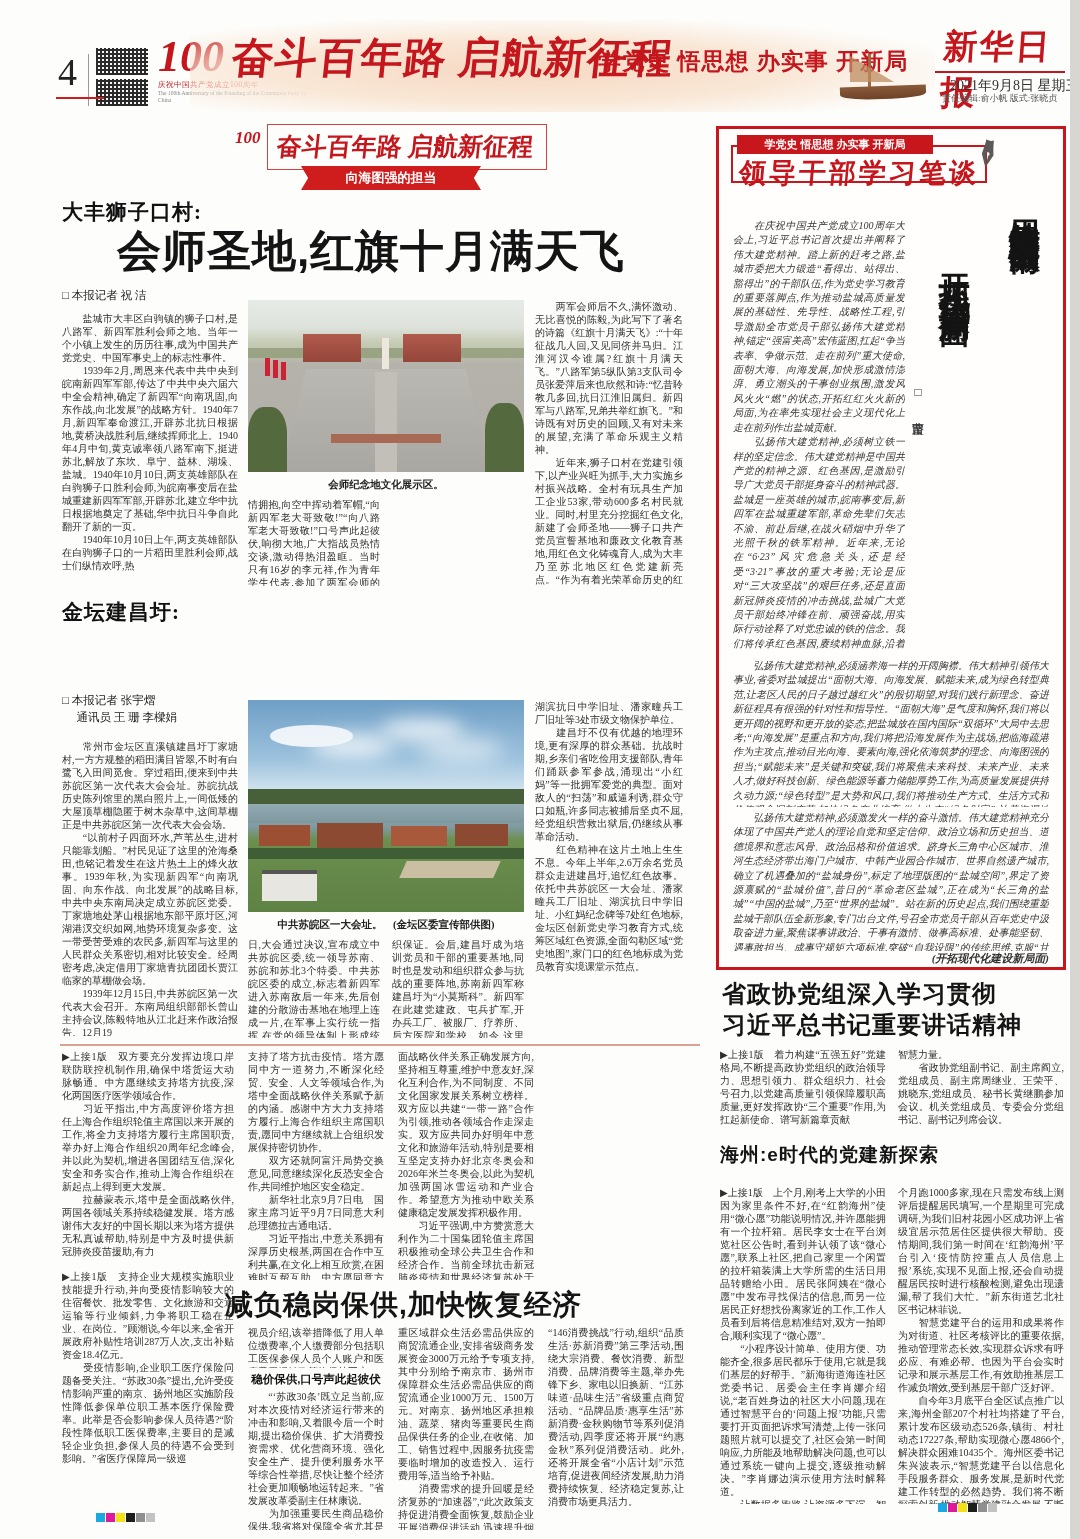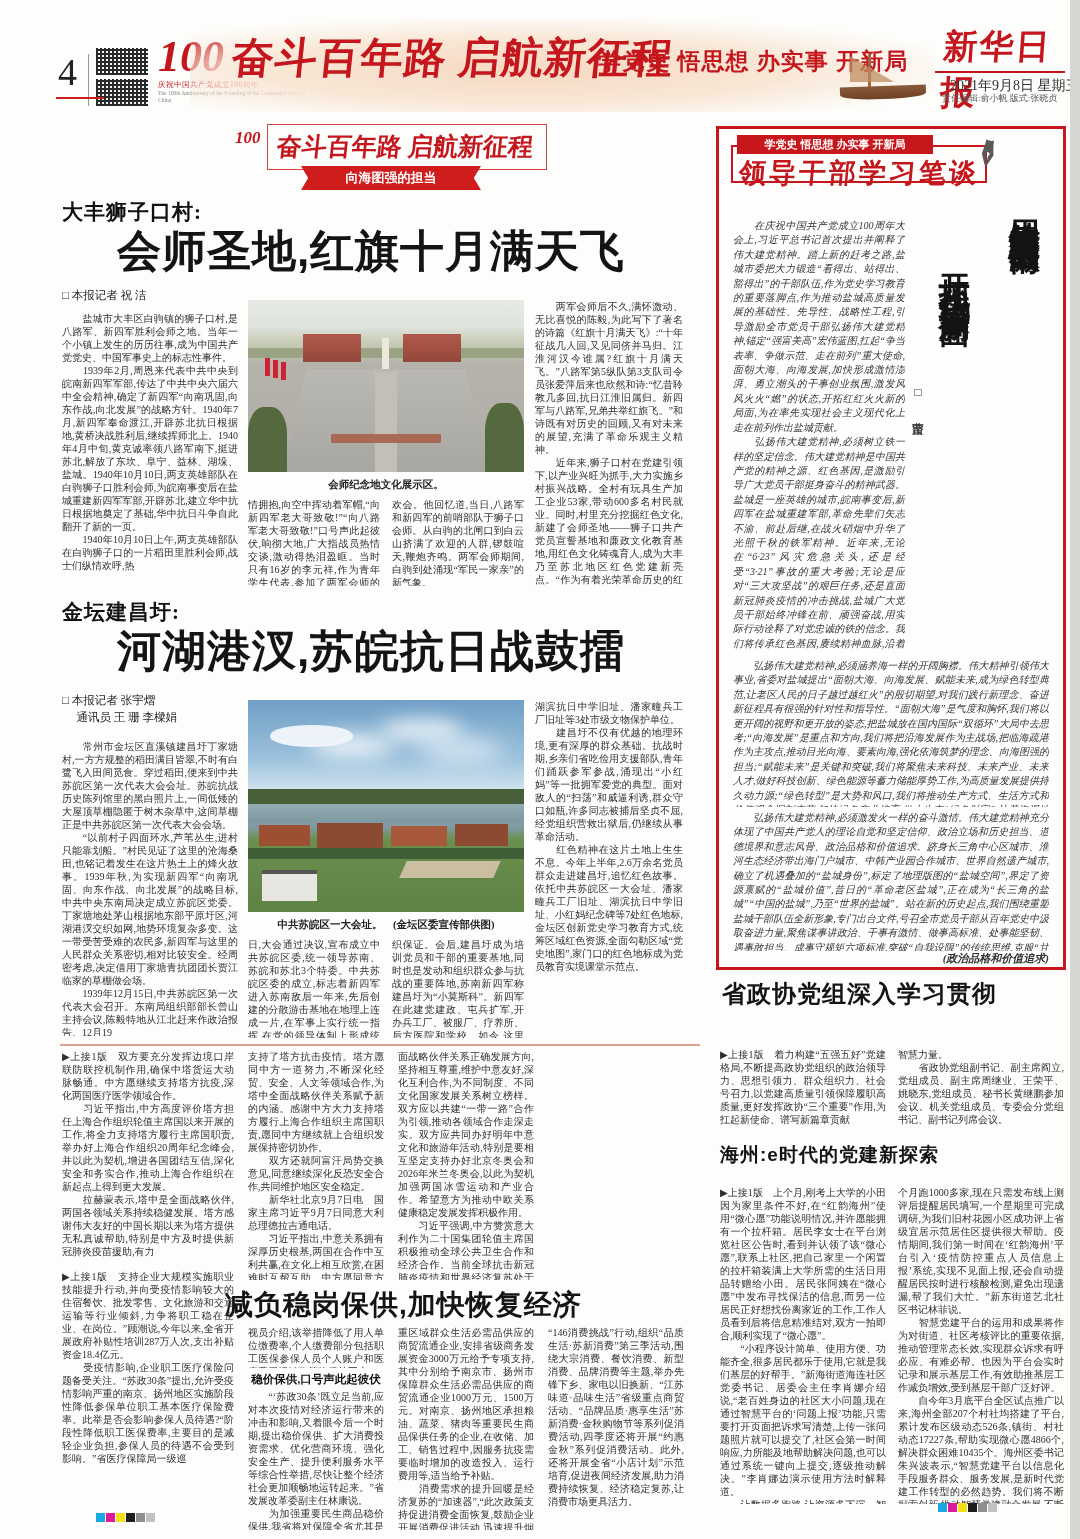--- a/index.html
+++ b/index.html
@@ -84,26 +84,24 @@
     <div class="abs" style="left:12%;top:40%;width:76%;height:60%;background:linear-gradient(#bab8b2,#a9a7a1);clip-path:polygon(12% 0,88% 0,100% 100%,0 100%);"></div>
     <div class="abs" style="left:46%;top:42%;width:8%;height:58%;background:#c2bfb8;"></div>
     <div class="abs" style="left:30%;top:78%;width:40%;height:5%;background:#a86a55;"></div>
     <div class="abs" style="left:0;top:62%;width:14%;height:38%;background:#55693f;border-radius:40% 40% 0 0;"></div>
     <div class="abs" style="left:86%;top:60%;width:14%;height:40%;background:#55693f;border-radius:40% 40% 0 0;"></div>
     <div class="abs" style="left:6%;top:34%;width:2%;height:10%;background:#c23;box-shadow:8px 2px 0 #c23,16px 4px 0 #c23;"></div>
   </div>
   <div class="abs caption" style="left:248px;top:478px;width:276px;">会师纪念地文化展示区。</div>
 
   <div class="abs body-col" style="left:248px;top:498px;width:132px;height:88px;">情拥抱,向空中挥动着军帽,“向新四军老大哥致敬!”“向八路军老大哥致敬!”口号声此起彼伏,响彻大地,广大指战员热情交谈,激动得热泪盈眶。当时只有16岁的李元祥,作为青年学生代表,参加了两军会师的联</div>
-  <div class="abs body-col" style="left:392px;top:498px;width:132px;height:88px;">欢会。他回忆道,当日,八路军和新四军的前哨部队于狮子口会师。从白驹的北闸口到白云山挤满了欢迎的人群,锣鼓喧天,鞭炮齐鸣。两军会师期间,白驹到处涌现“军民一家亲”的新气象。</div>
   <div class="abs body-col" style="left:535px;top:300px;width:148px;height:286px;">　　两军会师后不久,满怀激动、无比喜悦的陈毅,为此写下了著名的诗篇《红旗十月满天飞》:“十年征战几人回,又见同侪并马归。江淮河汉今谁属?红旗十月满天飞。”八路军第5纵队第3支队司令员张爱萍后来也欣然和诗:“忆昔聆教几多回,抗日江淮旧属归。新四军与八路军,兄弟共举红旗飞。”和诗既有对历史的回顾,又有对未来的展望,充满了革命乐观主义精神。
 　　近年来,狮子口村在党建引领下,以产业兴旺为抓手,大力实施乡村振兴战略。全村有玩具生产加工企业53家,带动600多名村民就业。同时,村里充分挖掘红色文化,新建了会师圣地——狮子口共产党员宣誓基地和廉政文化教育基地,用红色文化铸魂育人,成为大丰乃至苏北地区红色党建新亮点。“作为有着光荣革命历史的红色乡村,就是要传承好红色基因和革命传统,奋力谱写富民兴村的美丽画卷。”狮子口村党总支书记曹跃说。</div>
 
   <div class="abs kicker" style="left:62px;top:598px;">金坛建昌圩:</div>
-  <div class="abs hl" style="left:60px;top:622px;width:622px;text-align:center;font-size:44px;letter-spacing:1px;white-space:nowrap;">河湖港汊,苏皖抗日战鼓擂</div>
   <div class="abs byline" style="left:62px;top:692px;line-height:17px;">□ 本报记者 张宇熠
 　 通讯员 王 珊 李樑娟</div>
 
   <div class="abs body-col" style="left:62px;top:740px;width:176px;height:296px;">　　常州市金坛区直溪镇建昌圩丁家塘村,一方方规整的稻田满目皆翠,不时有白鹭飞入田间觅食。穿过稻田,便来到中共苏皖区第一次代表大会会址。苏皖抗战历史陈列馆里的黑白照片上,一间低矮的大屋顶草棚隐匿于树木杂草中,这间草棚正是中共苏皖区第一次代表大会会场。
 　　“以前村子四面环水,芦苇丛生,进村只能靠划船。”村民见证了这里的沧海桑田,也铭记着发生在这片热土上的烽火故事。1939年秋,为实现新四军“向南巩固、向东作战、向北发展”的战略目标,中共中央东南局决定成立苏皖区党委。丁家塘地处茅山根据地东部平原圩区,河湖港汊交织如网,地势环境复杂多变。这一带受苦受难的农民多,新四军与这里的人民群众关系密切,相对比较安全。经周密考虑,决定借用丁家塘青抗团团长贾江临家的草棚做会场。
 　　1939年12月15日,中共苏皖区第一次代表大会召开。东南局组织部部长曾山主持会议,陈毅特地从江北赶来作政治报告。12月19</div>
 
   <div class="abs photo" style="left:248px;top:700px;width:276px;height:212px;background:linear-gradient(#6f9fc6 0%,#9dc2dd 28%,#cfe2ee 42%,#b9c6bb 46%,#8fa6ad 54%,#7f9aa2 60%,#6b8f4e 66%,#5f8245 100%);">
     <div class="abs" style="left:8%;top:12%;width:30%;height:10%;background:#fff;border-radius:50%;opacity:.85;box-shadow:40px 10px 20px #fff,110px -6px 18px rgba(255,255,255,.9),150px 14px 22px rgba(255,255,255,.8);"></div>
     <div class="abs" style="left:0;top:42%;width:100%;height:7%;background:#47603a;"></div>
@@ -136,24 +134,25 @@
 
     <div class="abs body-col kai" style="left:14px;top:74px;width:172px;height:430px;font-size:10px;line-height:14.4px;">　　在庆祝中国共产党成立100周年大会上,习近平总书记首次提出并阐释了伟大建党精神。踏上新的赶考之路,盐城市委把大力锻造“看得出、站得出、豁得出”的干部队伍,作为党史学习教育的重要落脚点,作为推动盐城高质量发展的基础性、先导性、战略性工程,引导激励全市党员干部弘扬伟大建党精神,锚定“强富美高”宏伟蓝图,扛起“争当表率、争做示范、走在前列”重大使命,面朝大海、向海发展,加快形成激情澎湃、勇立潮头的干事创业氛围,激发风风火火“燃”的状态,开拓红红火火新的局面,为在率先实现社会主义现代化上走在前列作出盐城贡献。
 　　弘扬伟大建党精神,必须树立铁一样的坚定信念。伟大建党精神是中国共产党的精神之源、红色基因,是激励引导广大党员干部挺身奋斗的精神武器。盐城是一座英雄的城市,皖南事变后,新四军在盐城重建军部,革命先辈们矢志不渝、前赴后继,在战火硝烟中升华了光照千秋的铁军精神。近年来,无论在“6·23”风灾危急关头,还是经受“3·21”事故的重大考验;无论是应对“三大攻坚战”的艰巨任务,还是直面新冠肺炎疫情的冲击挑战,盐城广大党员干部始终冲锋在前、顽强奋战,用实际行动诠释了对党忠诚的铁的信念。我们将传承红色基因,赓续精神血脉,沿着革命先辈开辟的道路坚定前行,在新的赶考路上交出优异答卷。</div>
 
     <div class="abs vtext hl" style="left:284px;top:66px;height:442px;font-size:31px;letter-spacing:2px;">用铁的信念海的胸襟火的激情</div>
     <div class="abs vtext hl" style="left:214px;top:120px;height:390px;font-size:31px;letter-spacing:5px;">开拓现代化建设新局面</div>
     <div class="abs vtext" style="left:190px;top:256px;height:100px;font-size:12px;color:#333;">□ 曹路宝</div>
 
     <div class="abs body-col kai" style="left:14px;top:514px;width:316px;height:148px;font-size:10px;line-height:14.4px;">　　弘扬伟大建党精神,必须涵养海一样的开阔胸襟。伟大精神引领伟大事业,省委对盐城提出“面朝大海、向海发展、赋能未来,成为绿色转型典范,让老区人民的日子越过越红火”的殷切期望,对我们践行新理念、奋进新征程具有很强的针对性和指导性。“面朝大海”是气度和胸怀,我们将以更开阔的视野和更开放的姿态,把盐城放在国内国际“双循环”大局中去思考;“向海发展”是重点和方向,我们将把沿海发展作为主战场,把临海疏港作为主攻点,推动目光向海、要素向海,强化依海筑梦的理念、向海图强的担当;“赋能未来”是关键和突破,我们将聚焦未来科技、未来产业、未来人才,做好科技创新、绿色能源等蓄力储能厚势工作,为高质量发展提供持久动力源;“绿色转型”是大势和风口,我们将推动生产方式、生活方式和价值观念深刻变革,加快绿色产业培育,做大生态“绿色财富”,让黄海湿地生态优势转化为发展优势,实现换道超越;“让老区人民的日子越过越红火”是最终目的,我们将始终坚持以人民为中心,扎实开展“我为群众办实事”实践活动,深入推进“两在两同”建新功行动,奋力建设更多新时代的“宋公堤”,成为全国革命老区高质量发展样板。</div>
     <div class="abs body-col kai" style="left:14px;top:666px;width:316px;height:140px;font-size:10px;line-height:14.4px;">　　弘扬伟大建党精神,必须激发火一样的奋斗激情。伟大建党精神充分体现了中国共产党人的理论自觉和坚定信仰、政治立场和历史担当、道德境界和意志风骨、政治品格和价值追求。跻身长三角中心区城市、淮河生态经济带出海门户城市、中韩产业园合作城市、世界自然遗产城市,确立了机遇叠加的“盐城身份”,标定了地理版图的“盐城空间”,界定了资源禀赋的“盐城价值”,昔日的“革命老区盐城”,正在成为“长三角的盐城”“中国的盐城”,乃至“世界的盐城”。站在新的历史起点,我们围绕重塑盐城干部队伍全新形象,专门出台文件,号召全市党员干部从百年党史中汲取奋进力量,聚焦谋事讲政治、干事有激情、做事高标准、处事能坚韧、遇事敢担当、成事守规矩六项标准,突破“自我设限”的传统思维,克服“甘居中游”的平庸心态,在更大的赛场上定目标、树标杆、抢进位,多做没有先例但顺应大势、支撑未来、造福于民的事情,多做开局艰难、但能给子孙后代带来长远优势和持久利益的事情,用今天的奋斗成就明天的荣光,再创一个激情燃烧、干事创业的火红年代,在启航现代化新征程中,奋力描绘更有形态、更多温度、更富质感的“强富美高”新盐城画卷。</div>
-    <div class="abs kai" style="left:80px;top:806px;width:250px;text-align:right;font-size:11px;font-weight:bold;background:#fffefc;">(政治品格和价值追求)</div>
+    <div class="abs kai" style="left:80px;top:806px;width:250px;text-align:right;font-size:11px;font-weight:bold;background:#fffefc;">(开拓现代化建设新局面)</div>
   </div>
 
   <div class="abs hl" style="left:722px;top:978px;font-size:24px;line-height:31px;letter-spacing:1px;">省政协党组深入学习贯彻</div>
+  <div class="abs hl" style="left:722px;top:1009px;font-size:24px;letter-spacing:1px;">习近平总书记重要讲话精神</div>
   <div class="abs body-col" style="left:720px;top:1048px;width:166px;height:92px;">▶上接1版　着力构建“五强五好”党建格局,不断提高政协党组织的政治领导力、思想引领力、群众组织力、社会号召力,以党建高质量引领保障履职高质量,更好发挥政协“三个重要”作用,为扛起新使命、谱写新篇章贡献</div>
   <div class="abs body-col" style="left:898px;top:1048px;width:166px;height:92px;">智慧力量。
 　　省政协党组副书记、副主席阎立,党组成员、副主席周继业、王荣平、姚晓东,党组成员、秘书长黄继鹏参加会议。机关党组成员、专委会分党组书记、副书记列席会议。</div>
 
   <div class="abs hl" style="left:720px;top:1142px;font-size:19px;letter-spacing:1px;white-space:nowrap;">海州:e时代的党建新探索</div>
   <div class="abs body-col" style="left:720px;top:1186px;width:166px;height:318px;">▶上接1版　上个月,刚考上大学的小田因为家里条件不好,在“红韵海州”使用“微心愿”功能说明情况,并许愿能拥有一个拉杆箱。居民李女士在平台浏览社区公告时,看到并认领了该“微心愿”,联系上社区,把自己家里一个闲置的拉杆箱装满上大学所需的生活日用品转赠给小田。居民张阿姨在“微心愿”中发布寻找保洁的信息,而另一位居民正好想找份离家近的工作,工作人员看到后将信息精准结对,双方一拍即合,顺利实现了“微心愿”。
 　　“小程序设计简单、使用方便、功能齐全,很多居民都乐于使用,它就是我们基层的好帮手。”新海街道海连社区党委书记、居委会主任李肖娜介绍说,“老百姓身边的社区大小问题,现在通过智慧平台的‘问题上报’功能,只需要打开页面把诉求写清楚,上传一张问题照片就可以提交了,社区会第一时间响应,力所能及地帮助解决问题,也可以通过系统一键向上提交,逐级推动解决。”李肖娜边演示使用方法时解释道。
 　　让数据多跑路,让资源多下沉。智慧党建平台提升效率的好处,基层干部已纷纷感受到——“以前我们调研测评小区的沥青路,11名工作人员需要用1</div>
   <div class="abs body-col" style="left:898px;top:1186px;width:166px;height:318px;">个月跑1000多家,现在只需发布线上测评后提醒居民填写,一个星期里可完成调研,为我们旧村花园小区成功评上省级宜居示范居住区提供很大帮助。疫情期间,我们第一时间在‘红韵海州’平台引入‘疫情防控重点人员信息上报’系统,实现不见面上报,还会自动提醒居民按时进行核酸检测,避免出现遗漏,帮了我们大忙。”新东街道艺北社区书记林菲说。
 　　智慧党建平台的运用和成果将作为对街道、社区考核评比的重要依据,推动管理常态长效,实现群众诉求有呼必应、有难必帮。也因为平台会实时记录和展示基层工作,有效助推基层工作减负增效,受到基层干部广泛好评。

